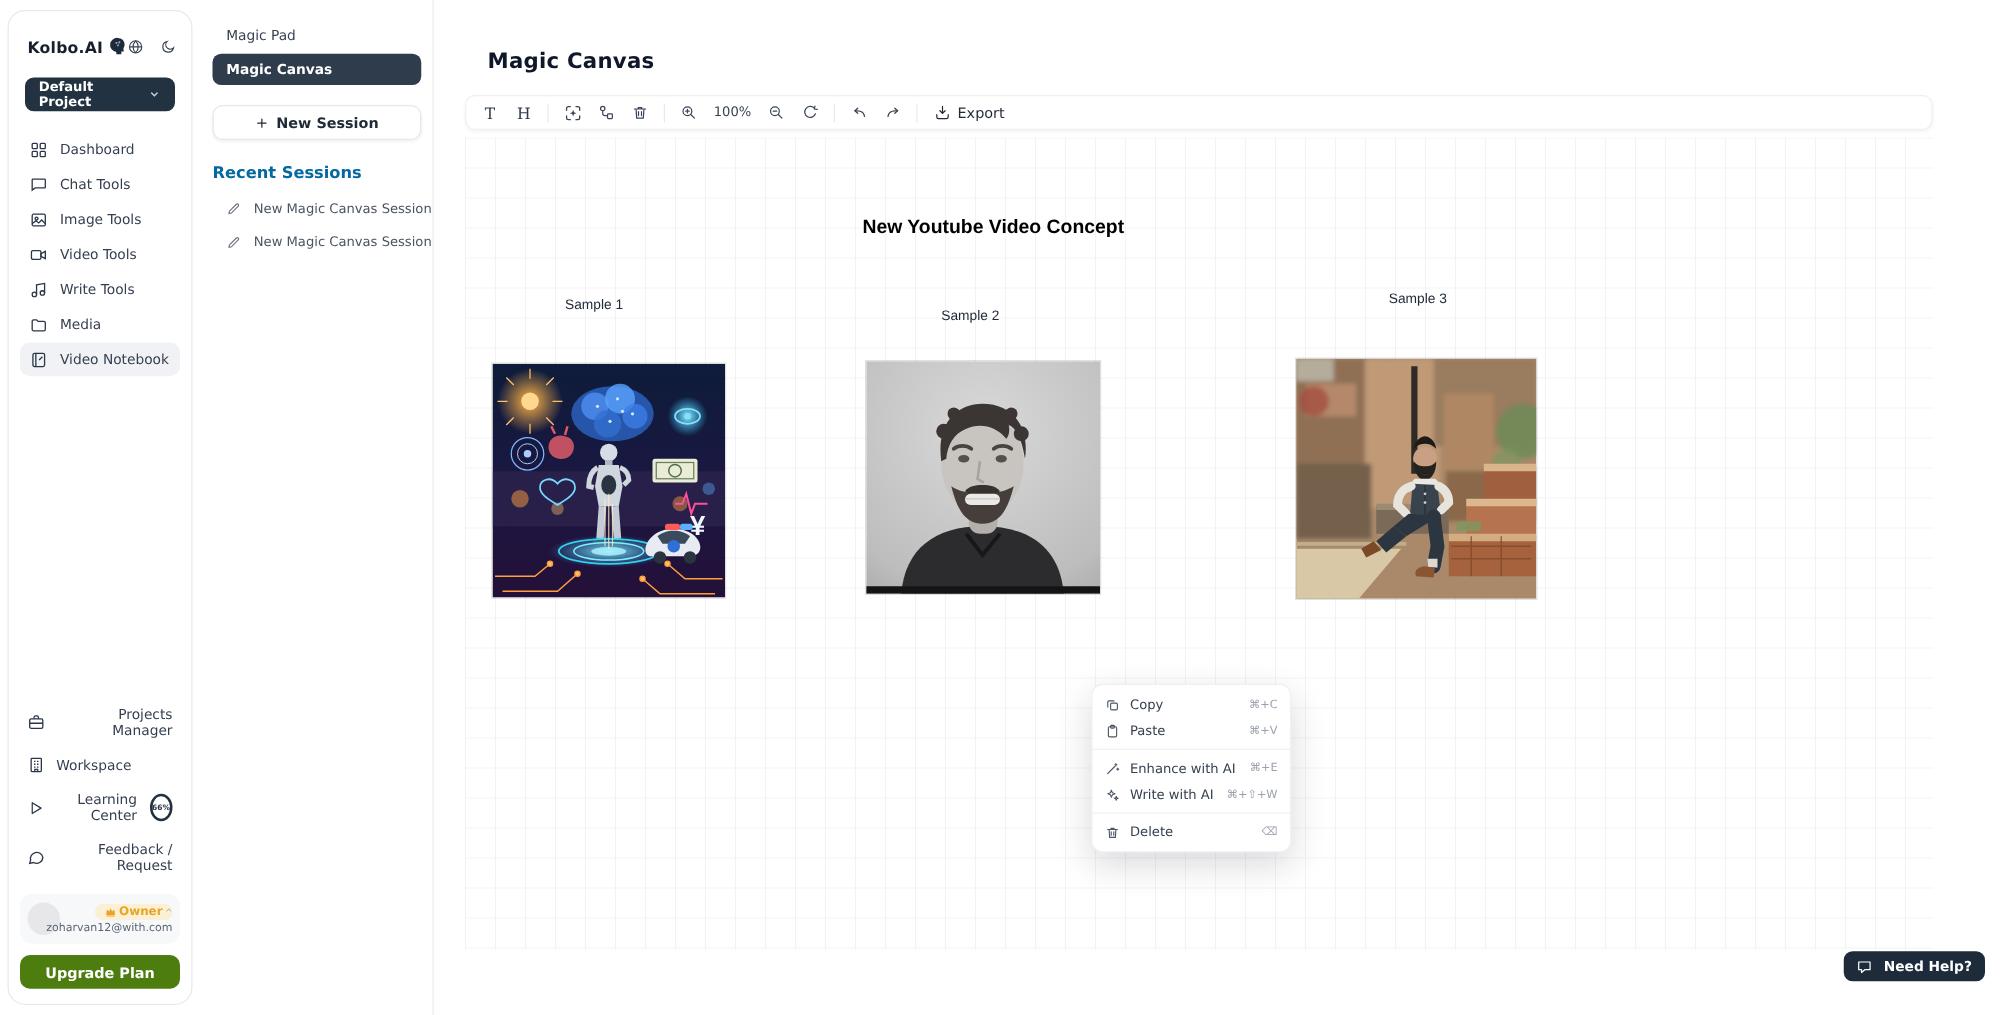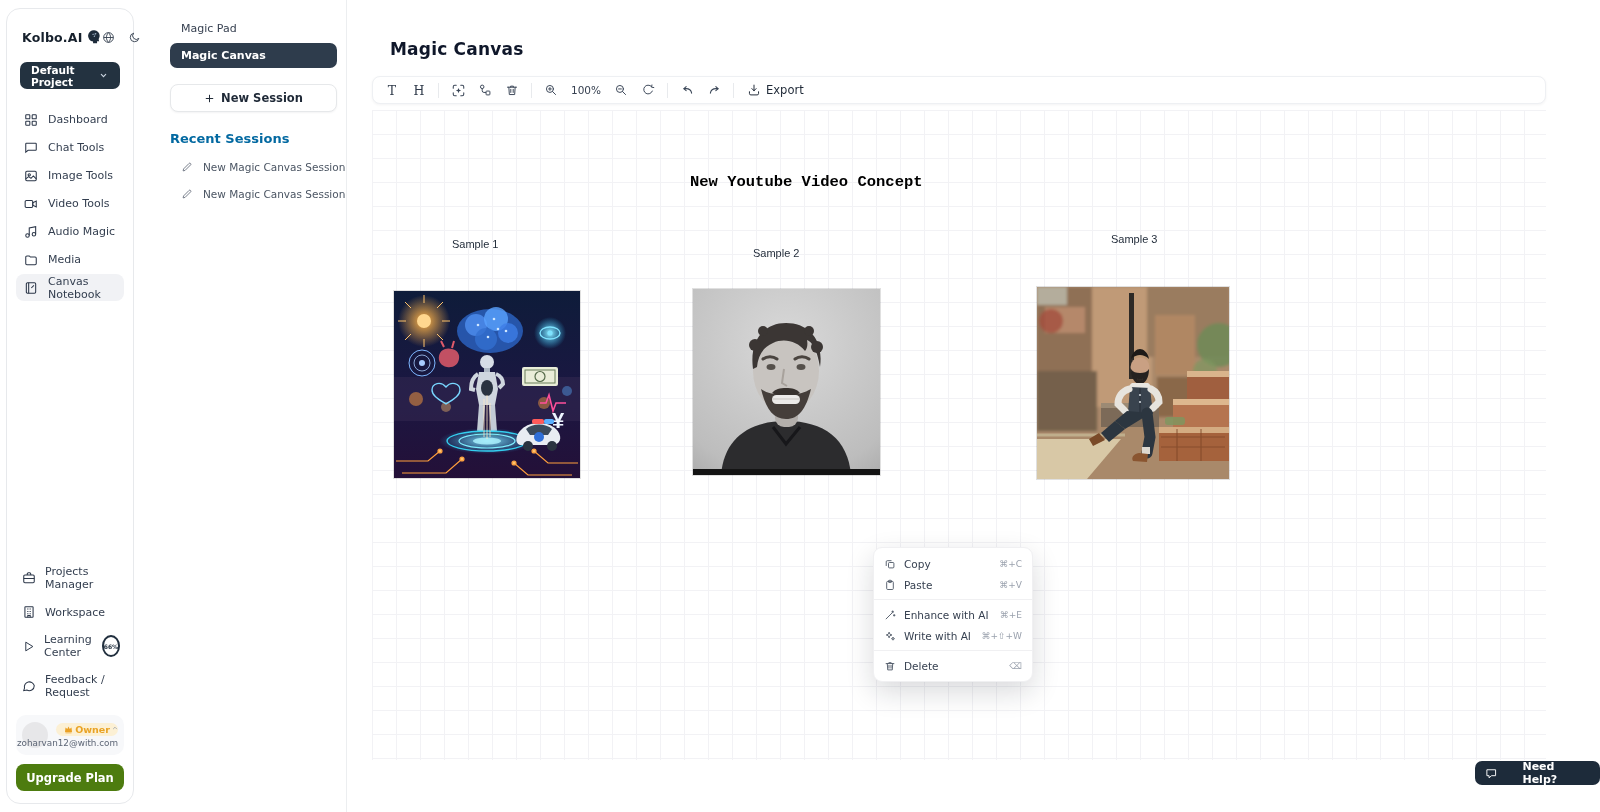--- a/index.html
+++ b/index.html
@@ -1,38 +1,38 @@
 <!DOCTYPE html>
 <html><head>
 <meta charset="utf-8">
 <style>
   * { margin:0; padding:0; box-sizing:border-box; }
   html,body { width:1600px; height:812px; }
   body { font-family:"DejaVu Sans",sans-serif; background:#ffffff; position:relative; overflow:hidden; color:#1f2937; }
   svg { display:block; }
 
   
-  .sidebar { position:absolute; left:6px; top:8px; width:128px; height:796px; background:#fff;
+  .sidebar { position:absolute; left:6px; top:8px; width:148px; height:796px; background:#fff;
              border:1px solid #e7e9ec; border-radius:14px; padding:10px 9px 12px; display:flex; flex-direction:column; }
   .logo-row { display:flex; align-items:center; padding:10px 4px 0 6px; color:#1d2b3a; }
   .logo-text { font-weight:bold; font-size:12.5px; color:#16202c; letter-spacing:.2px; white-space:nowrap; }
   .logo-head { margin-left:3px; }
   .logo-row .globe { margin-left:auto; color:#374151; }
   .logo-row .moon { margin-left:13px; color:#374151; }
   .project-btn { margin:17px 4px 0 4px; height:27px; background:#233240; border-radius:7px; color:#fff;
                  font-size:10.5px; font-weight:bold; display:flex; align-items:center; padding:0 11px; cursor:pointer; }
   .project-btn .chev { margin-left:auto; color:#cbd5e1; }
   .nav { margin-top:17px; display:flex; flex-direction:column; gap:1px; }
   .nav-item { display:flex; align-items:center; gap:10px; height:27px; padding:0 8px; border-radius:8px;
               font-size:11px; color:#333e4f; cursor:pointer; }
   .nav-item.active { background:#f1f2f5; }
   .nav-item .ic { color:#2b3648; flex:0 0 auto; display:flex; }
   .sb-spacer { flex:1; }
   .foot-nav { display:flex; flex-direction:column; gap:14px; margin:0 0 16px 0; }
-  .foot-item { display:flex; align-items:center; gap:9px; font-size:11px; color:#333e4f; padding:0 6px; cursor:pointer; }
+  .foot-item { display:flex; align-items:center; gap:9px; font-size:11px; color:#333e4f; padding:0 6px; cursor:pointer;text-align:right; }
   .foot-item .ic { color:#2b3648; display:flex; }
   .ring-badge { width:22px; height:22px; border:2.5px solid #22303f; border-radius:50%; font-size:6px; font-weight:bold;
                 display:flex; align-items:center; justify-content:center; color:#22303f; margin-left:1px; background:#fff; }
   .user-card { background:#f7f8fa; border-radius:10px; padding:7px 6px; display:flex; align-items:center; gap:6px; position:relative; }
   .avatar { width:26px; height:26px; border-radius:50%; background:#e7e7e9; flex:0 0 auto; }
   .user-col { display:flex; flex-direction:column; align-items:flex-end; flex:1; min-width:0; }
   .owner-badge { background:#fcf0d4; color:#e9a325; font-size:9.5px; font-weight:bold; border-radius:9px;
                  padding:1px 8px; display:inline-flex; align-items:center; gap:2px; }
   .user-email { font-size:8.8px; color:#5c6575; margin-top:2px; white-space:nowrap; }
   .card-caret { position:absolute; right:5px; top:9px; color:#9ca3af; }
@@ -59,40 +59,40 @@
   .tb-btn { width:22px; height:22px; display:flex; align-items:center; justify-content:center; border-radius:5px; cursor:pointer; }
   .tb-letter { font-size:12.5px; font-family:"DejaVu Serif",serif; color:#2f3a4a; }
   .tb-divider { width:1px; height:15px; background:#e8eaed; margin:0 3px; }
   .tb-zoom { font-size:10.5px; color:#374151; padding:0 4px; cursor:pointer; }
   .tb-export { display:flex; align-items:center; gap:5px; font-size:11.5px; color:#1f2937; padding:0 5px; cursor:pointer; }
 
   .canvas { position:absolute; left:372px; top:110px; width:1174px; height:650px; background:#fff;
             background-image: linear-gradient(to right, #f2f2f5 1px, transparent 1px),
                               linear-gradient(to bottom, #f2f2f5 1px, transparent 1px);
             background-size:24px 24px; }
-  .canvas-heading { position:absolute; left:318px; top:63px; font-family:Liberation Mono, monospace;
+  .canvas-heading { position:absolute; left:318px; top:63px; font-family:Liberation Sans, sans-serif;
                     font-weight:bold; font-size:15.5px; color:#000; cursor:default; }
   .sample-label { position:absolute; font-family:"Liberation Sans",sans-serif; font-size:11px; color:#1f2937; }
   .s1 { left:80px;  top:128px; }
   .s2 { left:381px; top:137px; }
   .s3 { left:739px; top:123px; }
   .canvas-img { position:absolute; outline:1px solid rgba(0,0,0,.12); cursor:pointer; }
   .img1 { left:22px;  top:181px; width:186px; height:187px; }
   .img2 { left:321px; top:179px; width:187px; height:186px; }
   .img3 { left:665px; top:177px; width:192px; height:192px; }
 
   .context-menu { position:absolute; left:501px; top:437px; width:160px; background:#fff; border:1px solid #f0f0f2;
                   border-radius:9px; box-shadow:0 10px 28px rgba(16,24,40,.16); padding:5px 0; }
   .cm-item { display:flex; align-items:center; gap:8px; height:21px; padding:0 10px; font-size:10.5px; color:#374151; cursor:pointer; }
   .cm-item .ic { color:#4b5563; display:flex; }
   .cm-shortcut { margin-left:auto; font-size:9px; color:#9aa1ad; }
   .cm-divider { height:1px; background:#f0f0f2; margin:4px 0; }
 
   .help-btn { position:absolute; left:1475px; top:761px; height:24px; background:#1d2b3a; border-radius:7px; color:#fff;
-              display:flex; align-items:center; gap:25px; padding:0 10px; font-size:11px; font-weight:bold; cursor:pointer; }
+              display:flex; align-items:center; gap:9px; padding:0 10px; font-size:11px; font-weight:bold; cursor:pointer; }
 </style>
 </head>
 <body>
 
 <aside class="sidebar">
   <div class="logo-row">
     <span class="logo-text">Kolbo.AI</span>
     <span class="logo-head">
       <svg width="16" height="16" viewBox="0 0 24 24">
           <path d="M12.5 2a8 8 0 0 1 8 8c0 1.8-.6 3.1-1.2 4.4-.3.7-.3 1.4-.1 2.1l.5 1.9H16.6v3.1h-6v-2.7A8 8 0 0 1 12.5 2z" fill="#1d2b3a"></path>
@@ -164,39 +164,39 @@
       <span>Video Tools</span>
     </div>
     <div class="nav-item">
       <span class="ic">
           <svg width="14" height="14" viewBox="0 0 24 24" fill="none" stroke="currentColor" stroke-width="1.8">
             <path d="M9 18V5l11-2v13"></path>
             <circle cx="6" cy="18" r="3"></circle>
             <circle cx="17" cy="16" r="3"></circle>
           </svg>
         </span>
-      <span>Audio Magic</span>
+      <span>Write Tools</span>
     </div>
     <div class="nav-item">
       <span class="ic">
           <svg width="14" height="14" viewBox="0 0 24 24" fill="none" stroke="currentColor" stroke-width="1.8">
             <path d="M3 7a2 2 0 0 1 2-2h4l2 2h8a2 2 0 0 1 2 2v9a2 2 0 0 1-2 2H5a2 2 0 0 1-2-2z"></path>
           </svg>
         </span>
       <span>Media</span>
     </div>
     <div class="nav-item active">
       <span class="ic">
           <svg width="14" height="14" viewBox="0 0 24 24" fill="none" stroke="currentColor" stroke-width="1.8">
             <rect x="4" y="3" width="16" height="18" rx="2"></rect>
             <path d="M8 3v18"></path>
             <path d="m12.5 12 4.5-4.5"></path>
           </svg>
         </span>
-      <span>Canvas Notebook</span>
+      <span>Video Notebook</span>
     </div>
   </nav>
 
   <div class="sb-spacer"></div>
 
   <div class="foot-nav">
     <div class="foot-item">
       <span class="ic">
           <svg width="14" height="14" viewBox="0 0 24 24" fill="none" stroke="currentColor" stroke-width="1.8">
             <rect x="3" y="7" width="18" height="13" rx="2"></rect>

